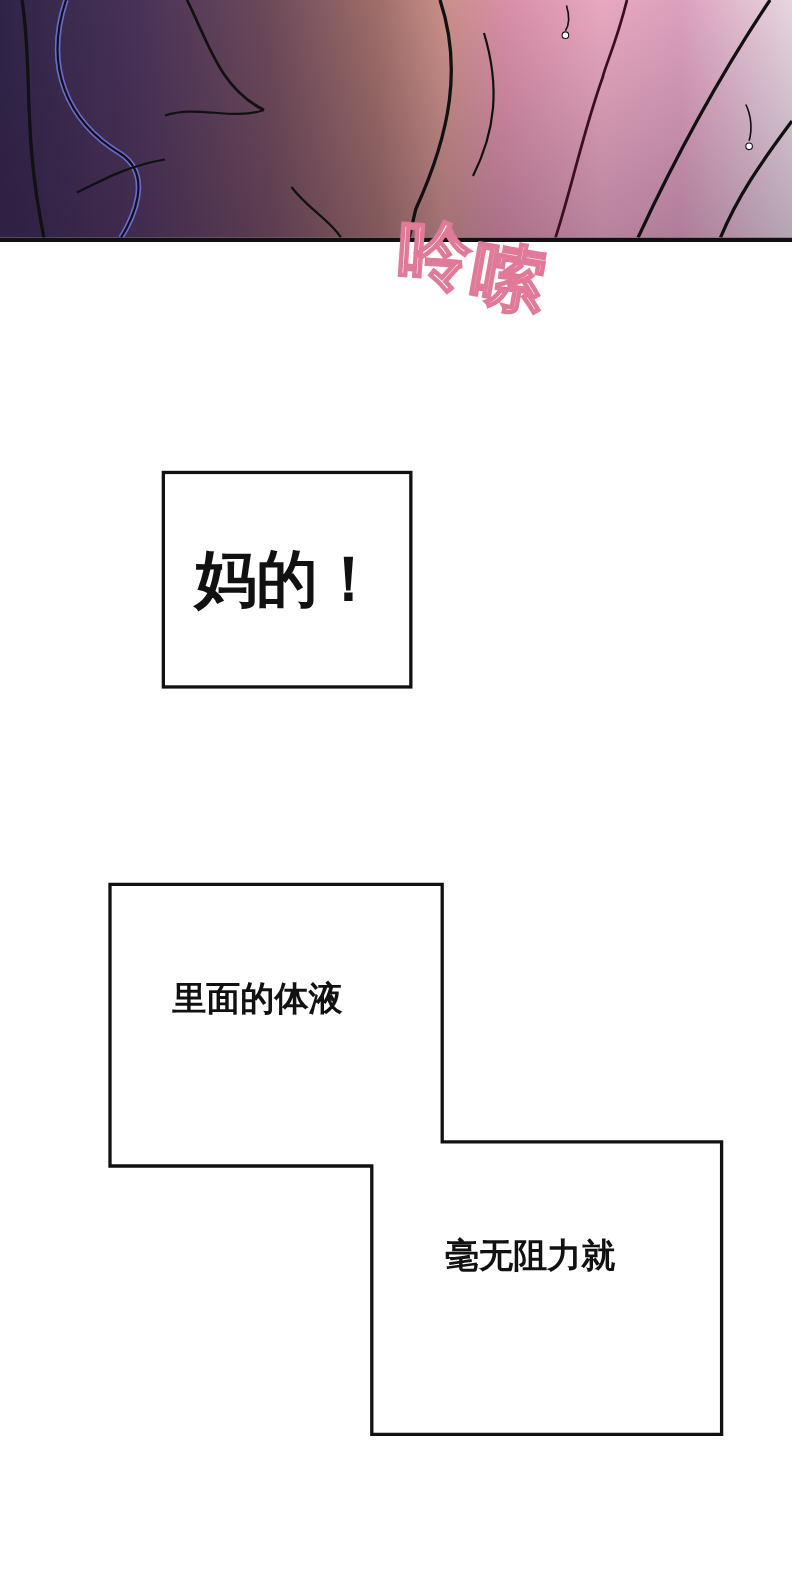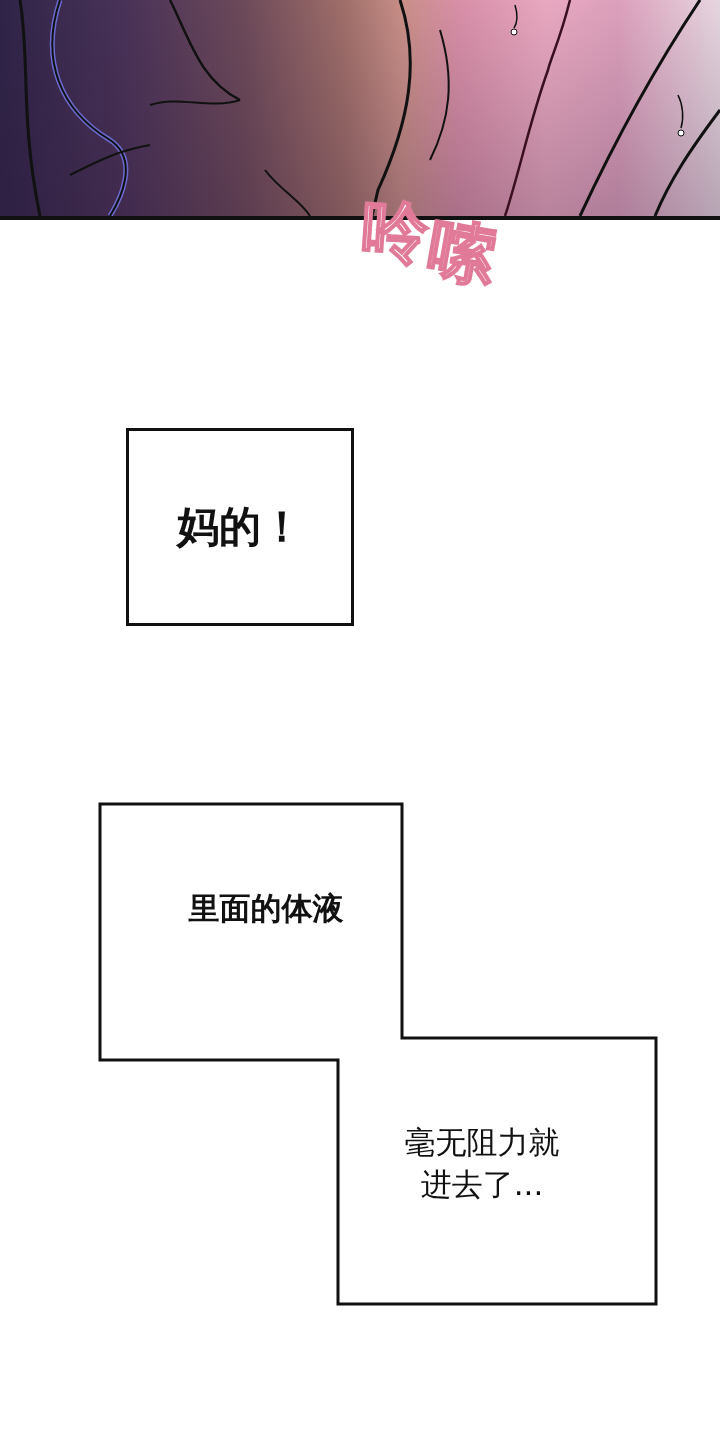--- a/index.html
+++ b/index.html
@@ -22,27 +22,27 @@
     -webkit-text-stroke: 2px #e07a98;
     text-shadow: 0 0 2px #f3b8c9;
   }
   .sfx span { display: inline-block; }
   .sfx span:nth-child(2) { transform: translateY(16px) rotate(6deg); }
   .caption {
     position: absolute; background: #fff; border: 3px solid #111; box-sizing: border-box;
     display: flex; align-items: center; justify-content: center; text-align: center;
     color: #111; font-family: "DejaVu Sans", sans-serif; font-weight: bold;
   }
-  .cap1 { left: 126px; top: 428px; width: 228px; height: 198px; font-size: 42px; }
+  .cap1 { left: 147px; top: 428px; width: 228px; height: 198px; font-size: 56px; }
   .cap-text { line-height: 1.25; }
   .stair {
     position: absolute; left: 0; top: 0; width: 720px; height: 1440px; pointer-events: none;
   }
-  .cap2-text { position: absolute; left: 116px; top: 888px; width: 300px; text-align: center; font-size: 31px; font-weight: bold; color: #111; line-height: 1.35; }
-  .cap3-text { position: absolute; left: 340px; top: 1122px; width: 284px; text-align: center; font-size: 31px; font-weight: normal; color: #111; line-height: 1.35; }
+  .cap2-text { position: absolute; left: 84px; top: 888px; width: 300px; text-align: center; font-size: 31px; font-weight: bold; color: #111; line-height: 1.35; }
+  .cap3-text { position: absolute; left: 340px; top: 1122px; width: 284px; text-align: center; font-size: 31px; font-weight: bold; color: #111; line-height: 1.35; }
 </style>
 </head>
 <body>
 
 <div class="art-panel">
   <svg width="720" height="216" viewBox="0 0 720 216">
     <path d="M20 0 C 30 60, 20 120, 40 216" stroke="#111" stroke-width="3" fill="none"></path>
     <path d="M60 0 C 40 60, 60 110, 110 140 C 140 160, 120 200, 110 216" stroke="#6a6ad0" stroke-width="5" fill="none"></path>
     <path d="M60 0 C 40 60, 60 110, 110 140 C 140 160, 120 200, 110 216" stroke="#111" stroke-width="2" fill="none"></path>
     <path d="M170 0 C 190 40, 200 80, 240 100" stroke="#111" stroke-width="2.5" fill="none"></path>
@@ -73,14 +73,13 @@
 <svg class="stair" width="720" height="1440" viewBox="0 0 720 1440">
   <polygon points="100,804 402,804 402,1038 656,1038 656,1304 338,1304 338,1060 100,1060" fill="#ffffff" stroke="#111" stroke-width="3"></polygon>
 </svg>
 
 <div class="cap2-text">
   <div>里面的体液</div>
 </div>
 
 <div class="cap3-text">
   <div>毫无阻力就</div>
-  <div>进去了...</div>
 </div>
 
 </body></html>

